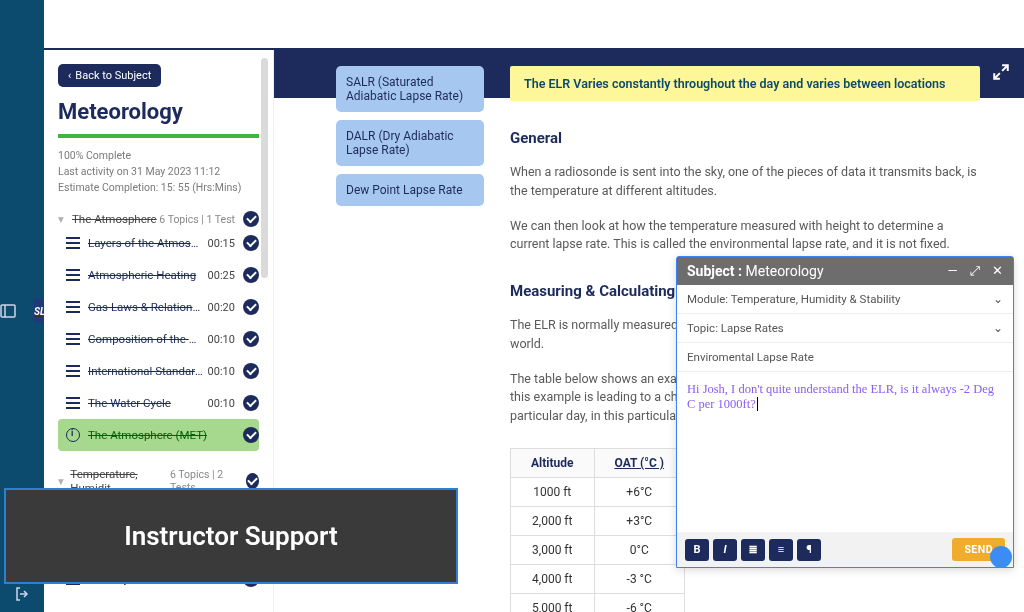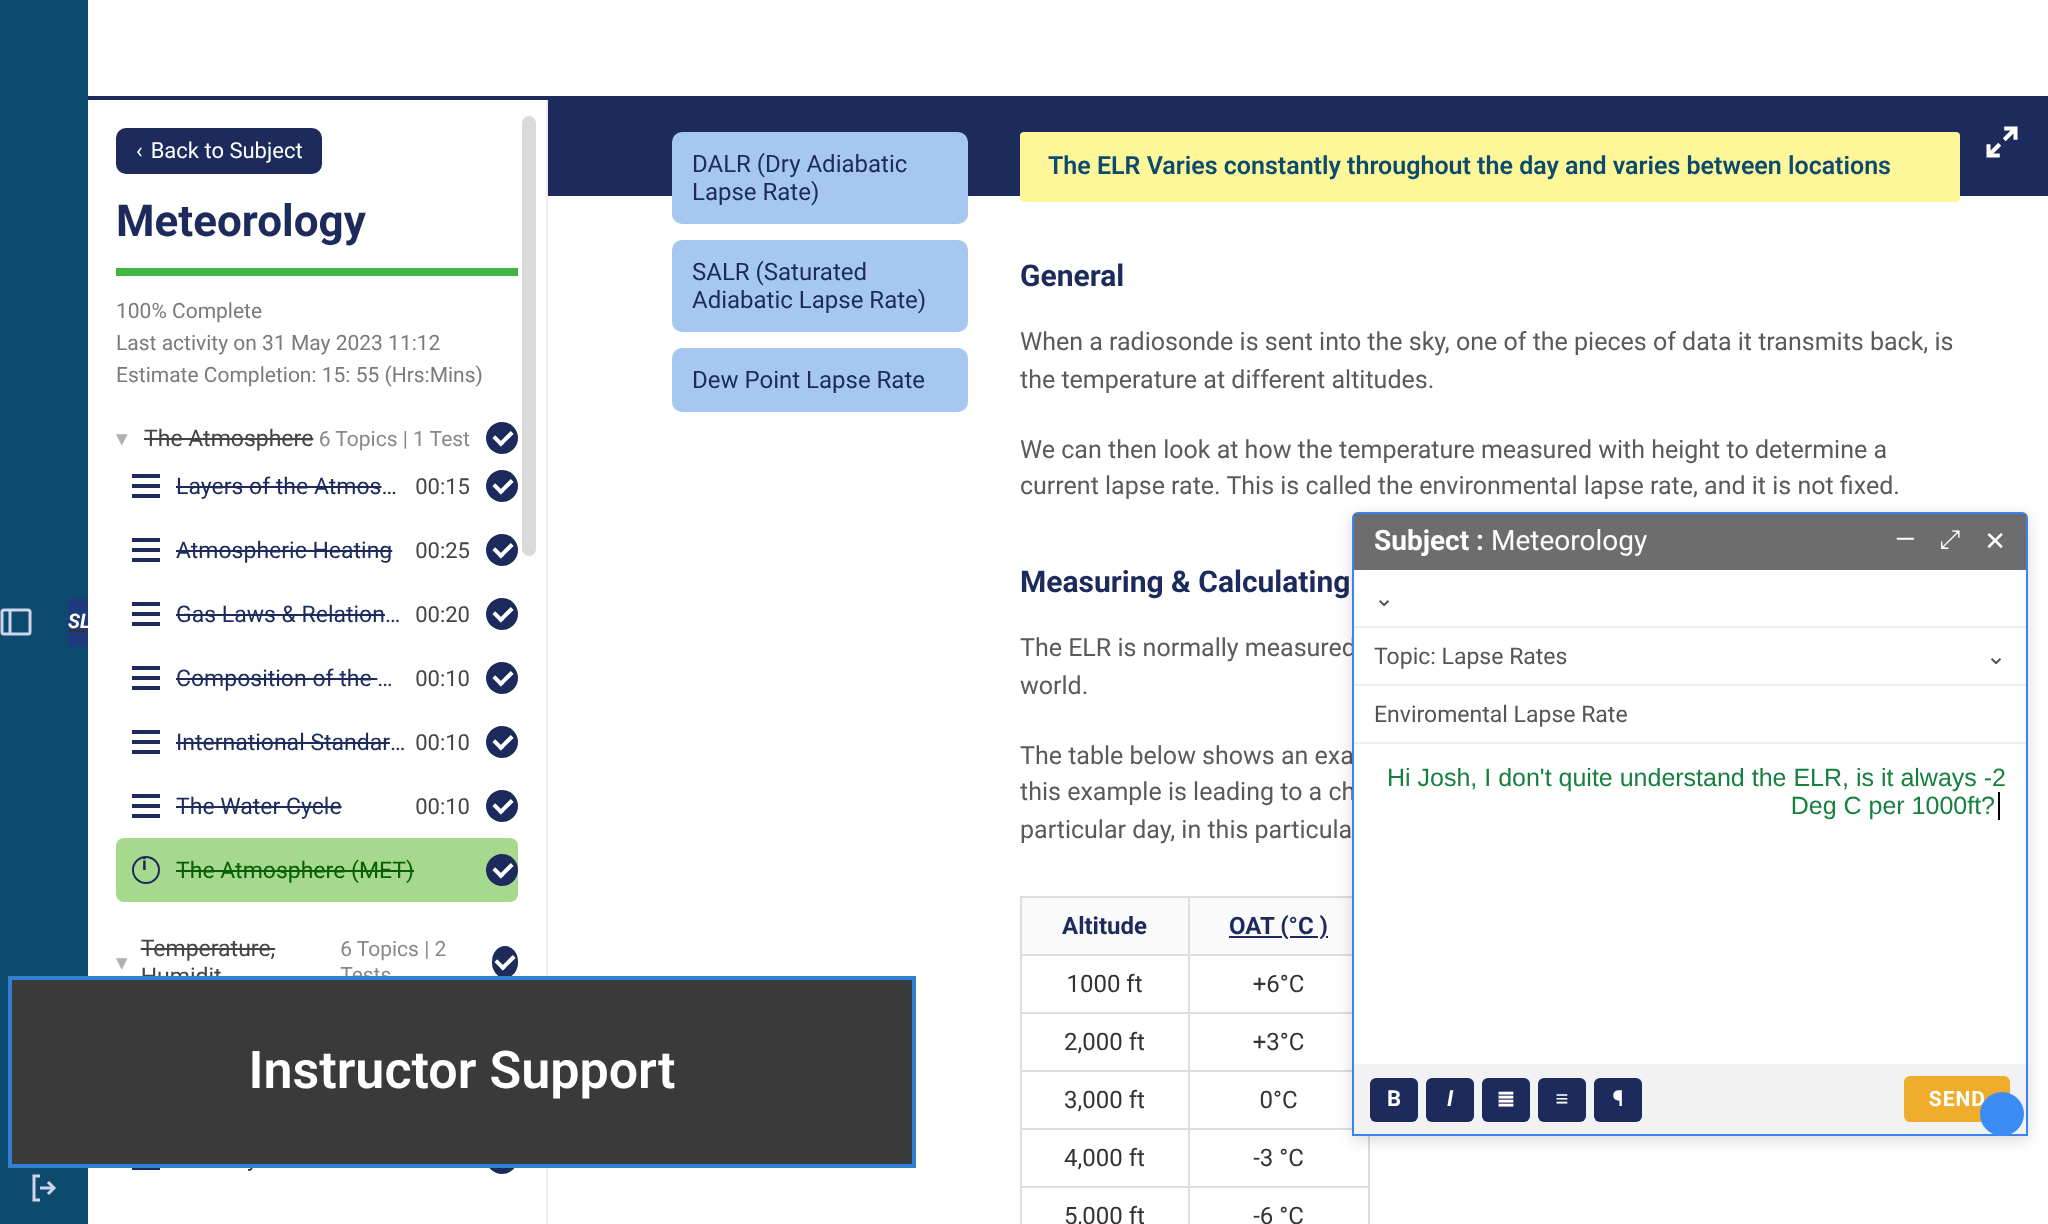--- a/index.html
+++ b/index.html
@@ -52,21 +52,21 @@
   .overlay-banner { position:absolute; left:4px; bottom:28px; width:454px; height:96px; background:#3a3a3a; border:2px solid #2f7fd2; display:flex; align-items:center; justify-content:center; color:#fff; font-size:26px; font-weight:600; }
 
   .chat { position:absolute; right:10px; top:256px; width:338px; background:#fff; border:1px solid #3b82f6; border-radius:3px 3px 0 0; box-shadow:0 2px 8px rgba(0,0,0,.15); }
   .chat-head { background:#6d6d6d; color:#fff; padding:6px 10px; display:flex; align-items:center; }
   .chat-head .title { font-size:14px; }
   .chat-head .title b { font-weight:700; }
   .chat-head .ctrls { margin-left:auto; display:flex; gap:12px; }
   .chat-head .ctrls span { cursor:pointer; font-size:13px; }
   .chat-row { padding:7px 10px; font-size:11.5px; color:#555; border-bottom:1px solid #eee; display:flex; align-items:center; justify-content:space-between; }
   .chat-row .chev { color:#555; font-size:12px; }
-  .chat-body { padding:10px; font-family: Liberation Sans, sans-serif; font-size:12.5px; min-height:160px; color:#15803d;text-align:right; }
+  .chat-body { padding:10px; font-family: Liberation Serif, serif; font-size:12.5px; min-height:160px; color:#8b5cf6; }
   .chat-tools { background:#f2f2f2; padding:6px 8px; display:flex; align-items:center; gap:4px; }
   .tool-btn { width:24px; height:22px; background:#1c2a5c; color:#fff; border-radius:3px; display:flex; align-items:center; justify-content:center; font-size:11px; font-weight:700; cursor:pointer; }
   .send-btn { margin-left:auto; background:#f0ad2d; color:#fff; font-weight:700; font-size:10.5px; padding:5px 12px; border-radius:3px; cursor:pointer; letter-spacing:.5px;text-align:center; }
 
   .fab { position:absolute; right:12px; bottom:44px; width:22px; height:22px; background:#3b8df5; border-radius:50%; }
   .logout { position:absolute; left:0; bottom:10px; width:44px; display:flex; justify-content:center; color:#cfd6ea; cursor:pointer; }
 </style>
 </head>
 <body>
 
@@ -244,22 +244,22 @@
         <span></span>
         <span></span>
       </span>
       <span class="label">Stability of the Atmosphere</span>
       <span class="time">00:30</span>
       <span class="check-badge"></span>
     </div>
 </div>
 
 <div class="centerpanel">
+  <div class="chip">SALR (Saturated Adiabatic Lapse Rate)</div>
   <div class="chip">DALR (Dry Adiabatic Lapse Rate)</div>
-  <div class="chip">SALR (Saturated Adiabatic Lapse Rate)</div>
   <div class="chip">Dew Point Lapse Rate</div>
 </div>
 
 <div class="content">
   <div class="highlight">The ELR Varies constantly throughout the day and varies between locations</div>
   <h3 class="heading">General</h3>
   <p class="para">When a radiosonde is sent into the sky, one of the pieces of data it transmits back, is the temperature at different altitudes.</p>
   <p class="para">We can then look at how the temperature measured with height to determine a current lapse rate. This is called the environmental lapse rate, and it is not fixed.</p>
   <h3 class="heading">Measuring &amp; Calculating ELR</h3>
   <p class="para"><span>The ELR is normally measured in degre</span><br><span>world.</span></p>
@@ -297,20 +297,21 @@
 <div class="chat">
   <div class="chat-head">
     <div class="title"><b>Subject :</b> <span>Meteorology</span></div>
     <div class="ctrls">
       <span>—</span>
       <span>⤢</span>
       <span>✕</span>
     </div>
   </div>
   <div class="chat-row">
+      <span>Module: Temperature, Humidity &amp; Stability</span>
       <span class="chev">⌄</span>
     </div>
   <div class="chat-row">
       <span>Topic: Lapse Rates</span>
       <span class="chev">⌄</span>
     </div>
   <div class="chat-row" style="border-bottom:1px solid #eee;">
       <span>Enviromental Lapse Rate</span>
     </div>
   <div class="chat-body"><span>Hi Josh, I don't quite understand the ELR, is it always -2 Deg C per 1000ft?</span><span style="border-left:1px solid #000;margin-left:1px;">&nbsp;</span></div>

